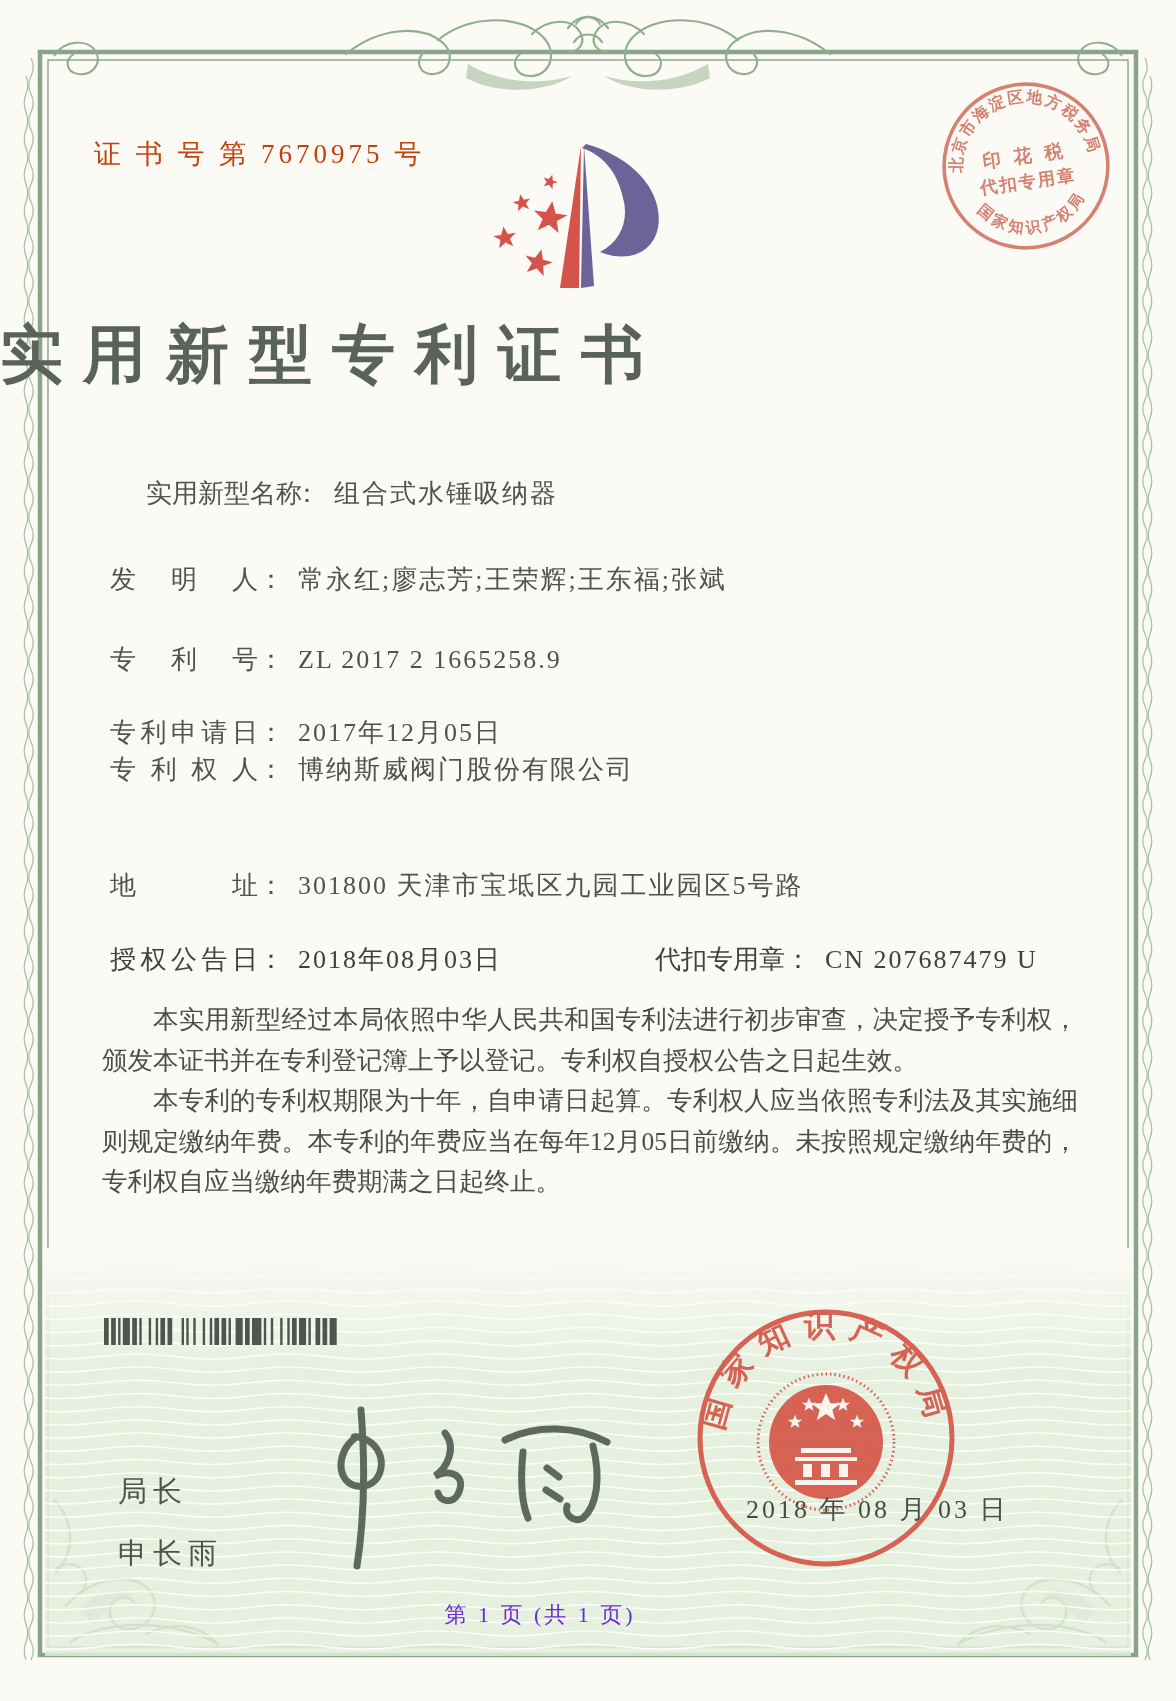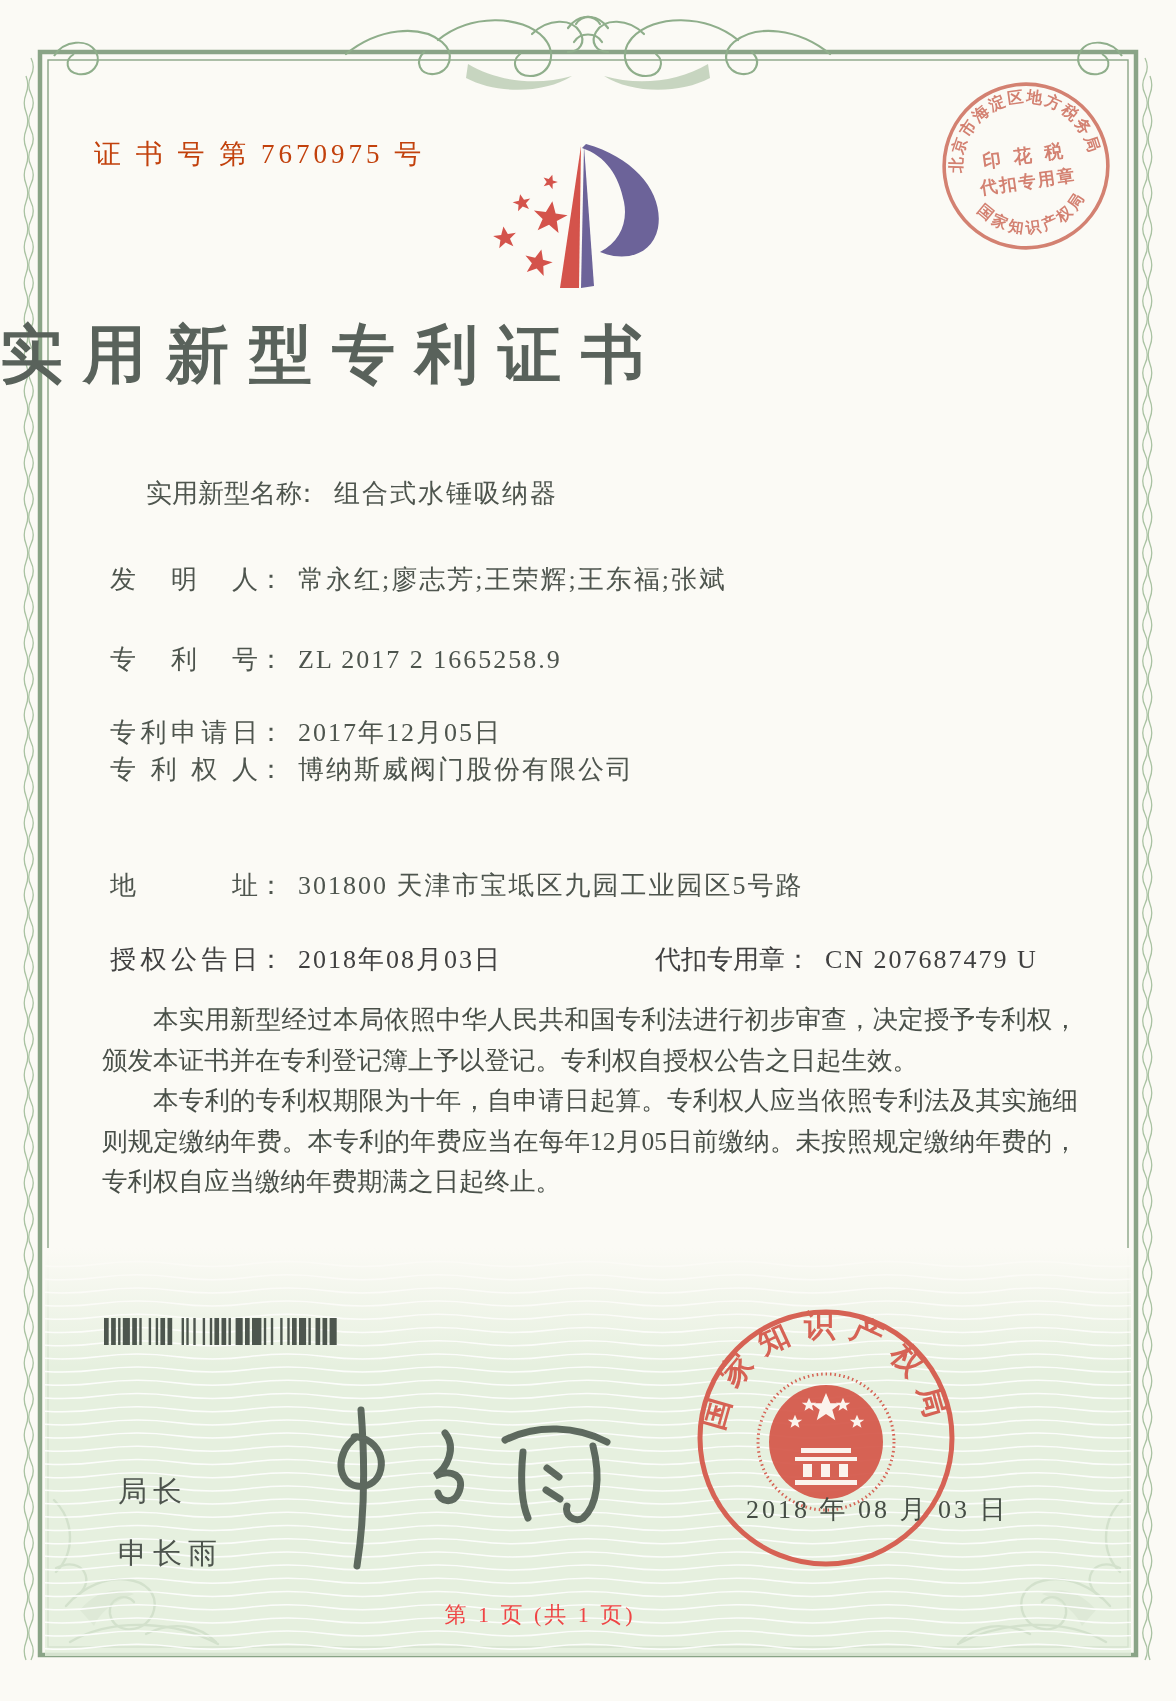--- a/index.html
+++ b/index.html
@@ -32,21 +32,21 @@
          color:#484f48;text-align:justify;}
   .paras p{margin:0;text-indent:2em;}
   
   #barcode{left:104px;top:1318px;width:332px;height:27px;z-index:2;}
   .director-label{left:118px;top:1472px;font-size:29px;letter-spacing:6px;color:#4d544d;z-index:3;}
   .director-name{left:118px;top:1534px;font-size:29px;letter-spacing:6px;color:#4d544d;z-index:3;}
   #signature{left:295px;top:1398px;width:350px;height:185px;z-index:3;}
   #seal{left:695px;top:1302px;width:262px;height:274px;z-index:3;opacity:.93;}
   .seal-date{left:722px;top:1492px;font-size:26px;letter-spacing:3px;color:#454d45;z-index:4;margin-left:24px;}
   .footer{left:0;top:1600px;width:1080px;text-align:center;font-size:22px;letter-spacing:3px;
-          color:#ef4444;z-index:2;}
+          color:#6d28d9;z-index:2;}
   text{font-family:"Liberation Serif","DejaVu Serif",serif;}
 </style>
 </head>
 <body>
 
 <svg id="decor" viewBox="0 0 1176 1701">
   <defs>
     <path id="curl" d="M0,0 C10,-16 34,-18 42,-4 C48,8 38,20 24,18 C12,16 10,4 20,-2" fill="none"></path>
   </defs>
 

